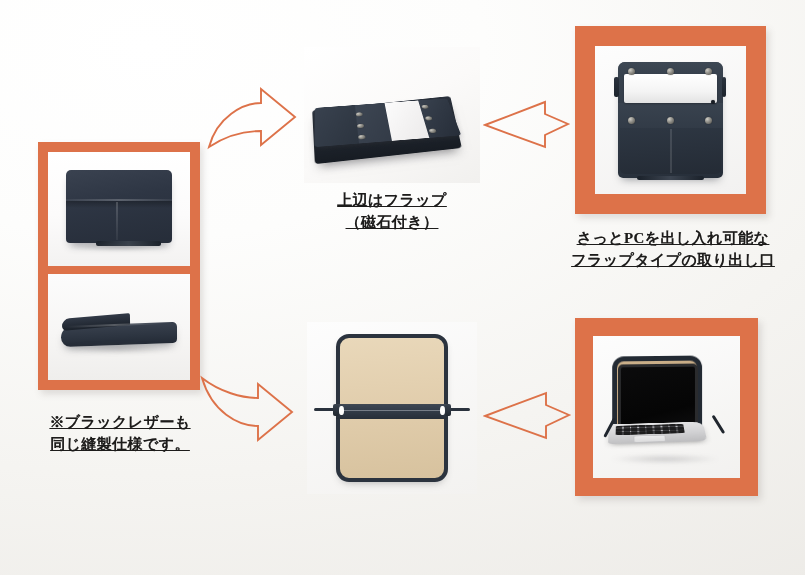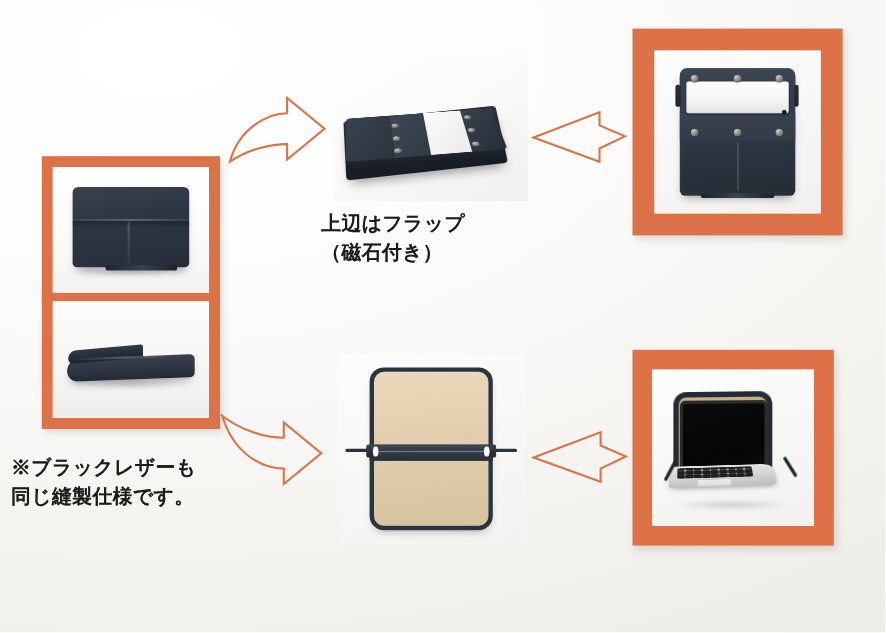--- a/index.html
+++ b/index.html
@@ -40,29 +40,30 @@
   
   .photo-plain {
     position: absolute;
     background: #fcfbfa;
     overflow: hidden;
   }
 
   
   .caption {
     position: absolute;
-    text-align: left;
+    text-align: center;
     color: #1d1c1b;
     font-family: "Liberation Serif", "DejaVu Serif", serif;
     font-weight: bold;
-    font-size: 18px;
+    font-size: 15px;
     line-height: 1.45;
     letter-spacing: 0.4px;
     white-space: pre-line;
     text-shadow: 0 0 0.6px rgba(0,0,0,0.35);
+    text-decoration: underline;
   }
 
   
   .arrow { position: absolute; }
 
   
   .p1a-bg {
     position:absolute; inset:0;
     background: linear-gradient(180deg,#ffffff 0%,#fcfbfb 55%,#f3f2f1 100%);
   }
@@ -379,20 +380,22 @@
         <div class="stud" style="left:47%; top:5%;"></div>
         <div class="stud" style="left:83%; top:5%;"></div>
         <div class="stud" style="left:10%; top:47%;"></div>
         <div class="stud" style="left:47%; top:47%;"></div>
         <div class="stud" style="left:83%; top:47%;"></div>
         <div class="stud" style="left:88%; top:33%; width:4px; height:4px; background:#181d24;"></div>
       </div>
     </div>
   </div>
 
+  <div class="caption" style="left:548px; top:228px; width:250px;">さっとPCを出し入れ可能な
+フラップタイプの取り出し口</div>
 
   <div class="photo-plain" style="left:307px; top:322px; width:170px; height:172px;">
     <div class="p4-bg"></div>
     <div class="p4-body"></div>
     <div class="p4-band"></div>
     <div class="p4-bandline"></div>
     <div class="p4-pullL"></div>
     <div class="p4-pullR"></div>
     <div class="p4-slideL"></div>
     <div class="p4-slideR"></div>

